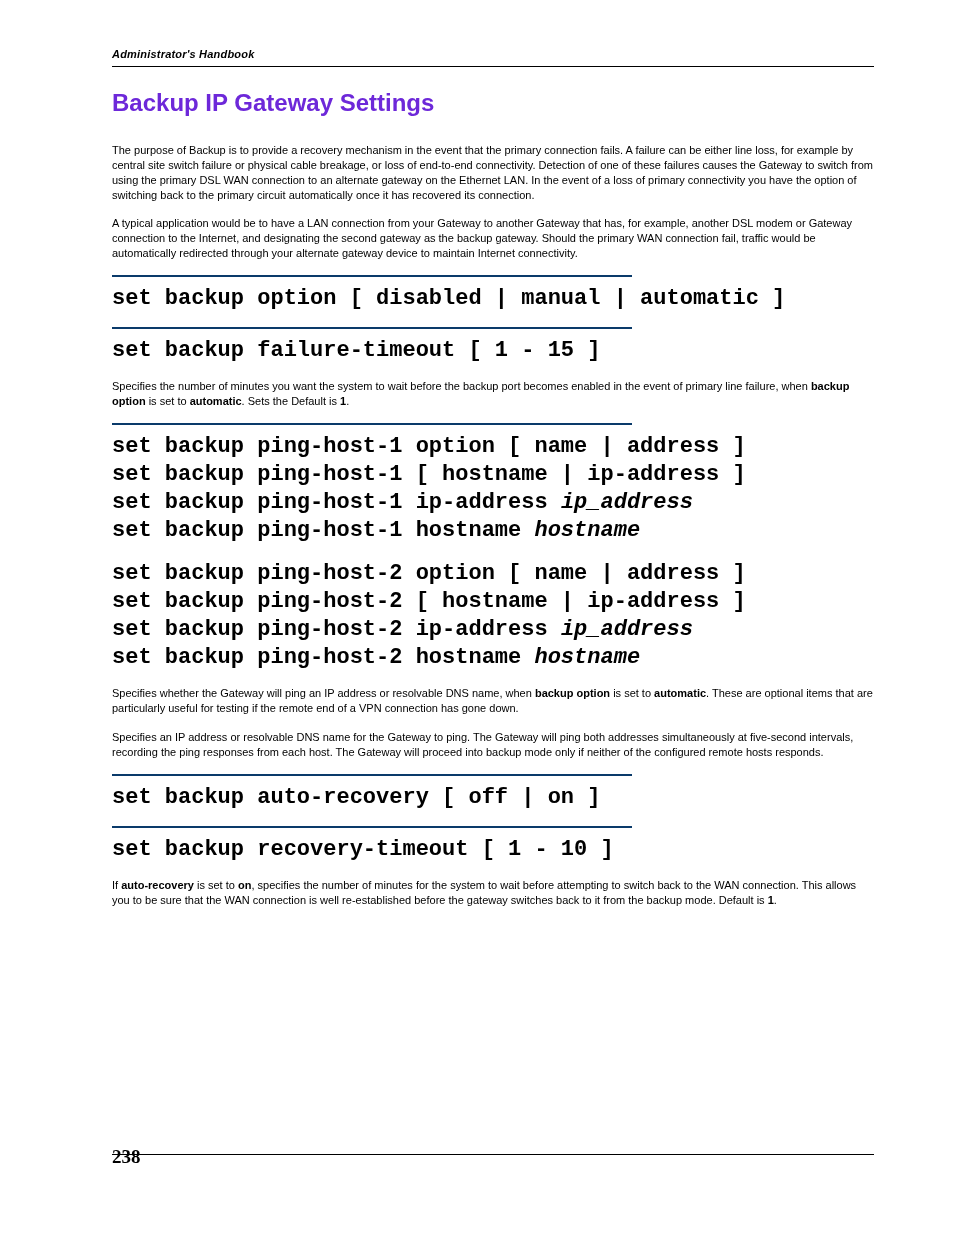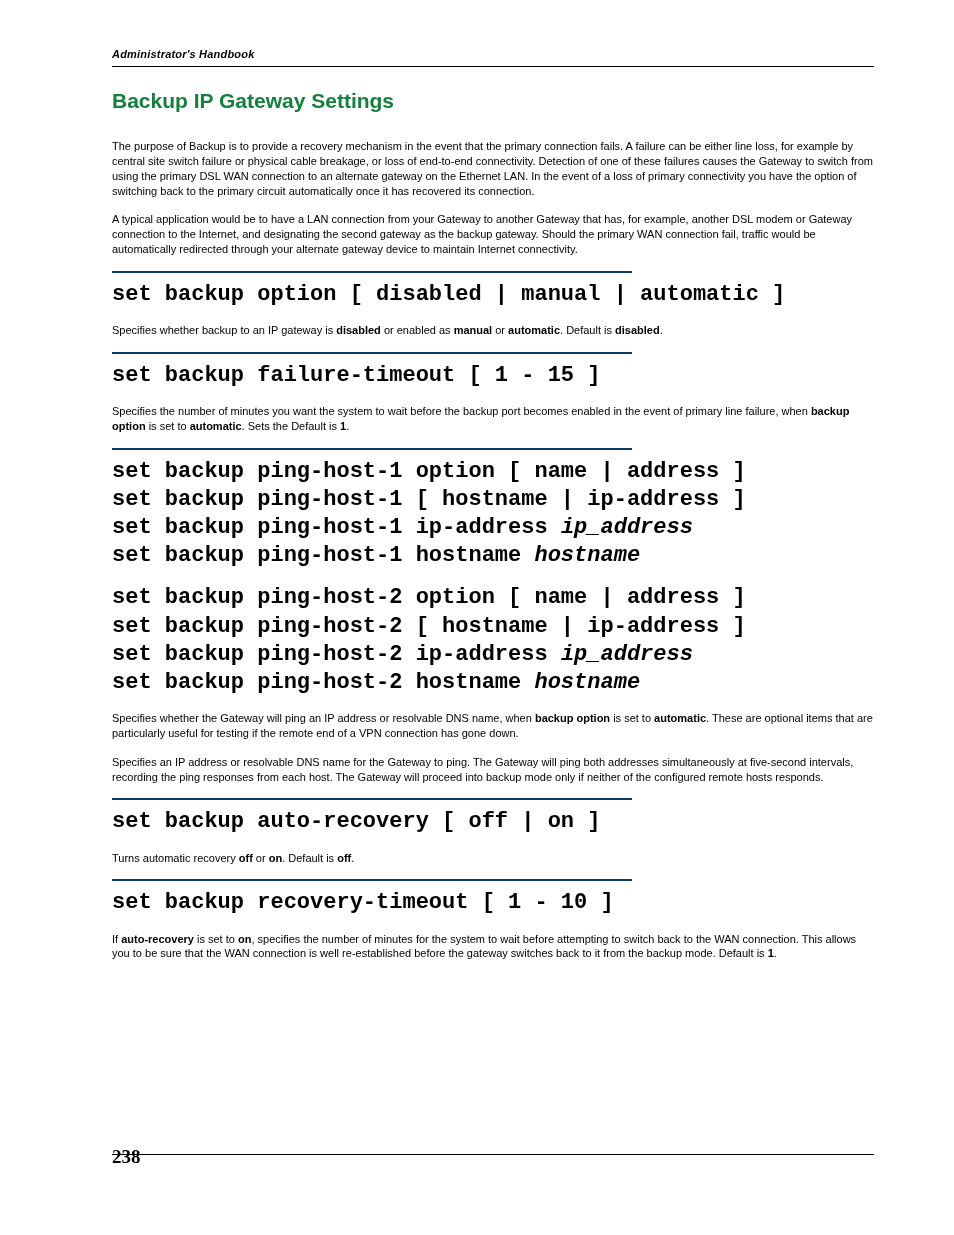--- a/index.html
+++ b/index.html
@@ -28,22 +28,22 @@
     border: 0;
     border-top: 1.5px solid #000;
     margin: 0 0 22px 0;
   }
   .hr-bot {
     border: 0;
     border-top: 1.5px solid #000;
     margin: 0;
   }
   h1.section-title {
-    color: #15803d;
-    font-size: 21px;
+    color: #6d28d9;
+    font-size: 24px;
     font-weight: bold;
     margin: 0 0 26px 0;
   }
   p.body {
     font-size: 11px;
     line-height: 1.35;
     margin: 0 0 14px 0;
   }
   .cmd-rule {
     width: 520px;
@@ -79,23 +79,20 @@
   <div class="runhead">Administrator's Handbook</div>
   <hr class="hr-top">
 
   <h1 class="section-title">Backup IP Gateway Settings</h1>
 
   <p class="body">The purpose of Backup is to provide a recovery mechanism in the event that the primary connection fails. A failure can be either line loss, for example by central site switch failure or physical cable breakage, or loss of end-to-end connectivity. Detection of one of these failures causes the Gateway to switch from using the primary DSL WAN connection to an alternate gateway on the Ethernet LAN. In the event of a loss of primary connectivity you have the option of switching back to the primary circuit automatically once it has recovered its connection.</p>
   <p class="body">A typical application would be to have a LAN connection from your Gateway to another Gateway that has, for example, another DSL modem or Gateway connection to the Internet, and designating the second gateway as the backup gateway. Should the primary WAN connection fail, traffic would be automatically redirected through your alternate gateway device to maintain Internet connectivity.</p>
 
   <div class="cmd-rule"></div>
   <h2 class="cmd">set backup option [ disabled | manual | automatic ]</h2>
-  <p class="body">
-    <span>Specifies whether backup to an IP gateway is </span><b>disabled</b><span> or enabled as </span><b>manual</b><span> or </span><b>automatic</b><span>. Default is </span><b>disabled</b><span>.</span>
-  </p>
 
   <div class="cmd-rule"></div>
   <h2 class="cmd">set backup failure-timeout [ 1 - 15 ]</h2>
   <p class="body">
     <span>Specifies the number of minutes you want the system to wait before the backup port becomes enabled in the event of primary line failure, when </span><b>backup option</b><span> is set to </span><b>automatic</b><span>. Sets the Default is </span><b>1</b><span>.</span>
   </p>
 
   <div class="cmd-rule"></div>
   <h2 class="cmd">
     <span>set backup ping-host-1 option [ name | address ]</span><br>
@@ -111,23 +108,20 @@
     <span>set backup ping-host-2 hostname </span><span class="ital">hostname</span>
   </h2>
 
   <p class="body">
     <span>Specifies whether the Gateway will ping an IP address or resolvable DNS name, when </span><b>backup option</b><span> is set to </span><b>automatic</b><span>. These are optional items that are particularly useful for testing if the remote end of a VPN connection has gone down.</span>
   </p>
   <p class="body">Specifies an IP address or resolvable DNS name for the Gateway to ping. The Gateway will ping both addresses simultaneously at five-second intervals, recording the ping responses from each host. The Gateway will proceed into backup mode only if neither of the configured remote hosts responds.</p>
 
   <div class="cmd-rule"></div>
   <h2 class="cmd">set backup auto-recovery [ off | on ]</h2>
-  <p class="body">
-    <span>Turns automatic recovery </span><b>off</b><span> or </span><b>on</b><span>. Default is </span><b>off</b><span>.</span>
-  </p>
 
   <div class="cmd-rule"></div>
   <h2 class="cmd">set backup recovery-timeout [ 1 - 10 ]</h2>
   <p class="body">
     <span>If </span><b>auto-recovery</b><span> is set to </span><b>on</b><span>, specifies the number of minutes for the system to wait before attempting to switch back to the WAN connection. This allows you to be sure that the WAN connection is well re-established before the gateway switches back to it from the backup mode. Default is </span><b>1</b><span>.</span>
   </p>
 
   <div style="position:absolute; left:112px; right:80px; bottom:80px;">
     <hr class="hr-bot">
   </div>

